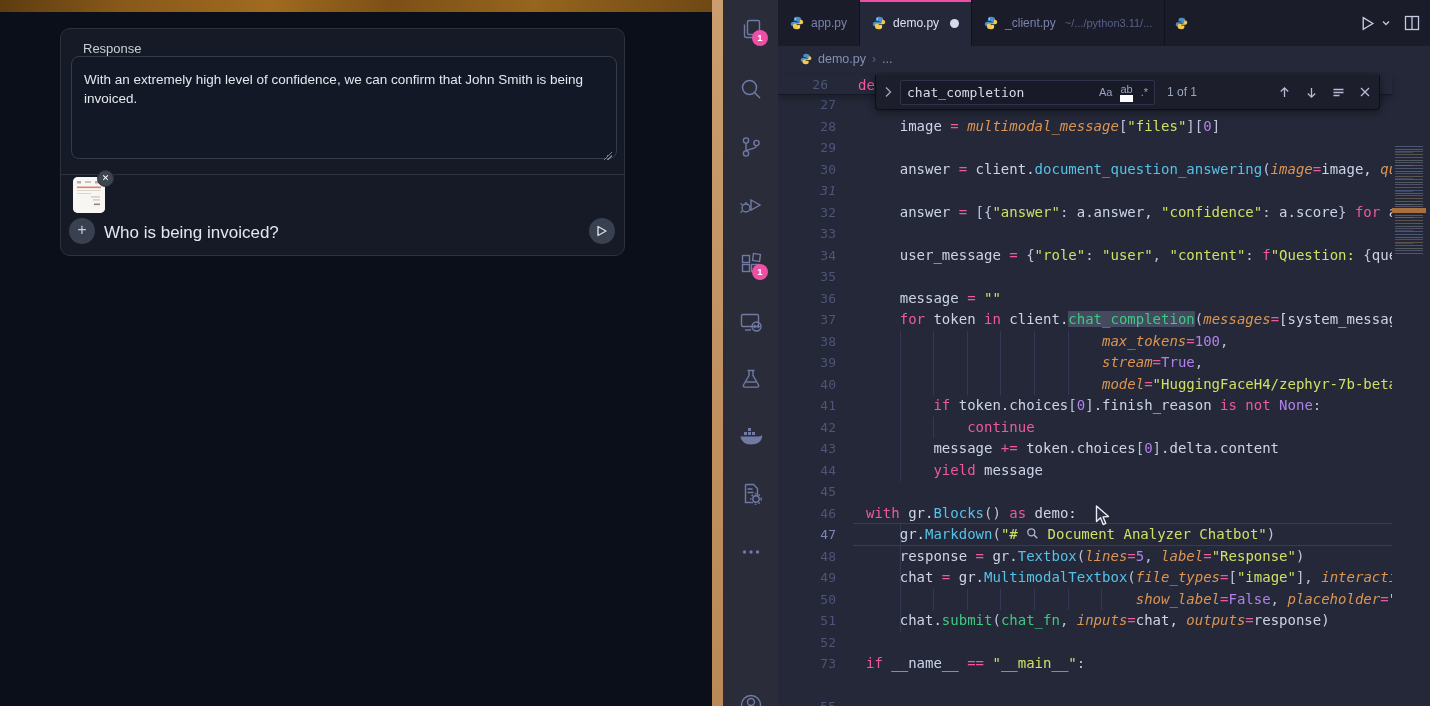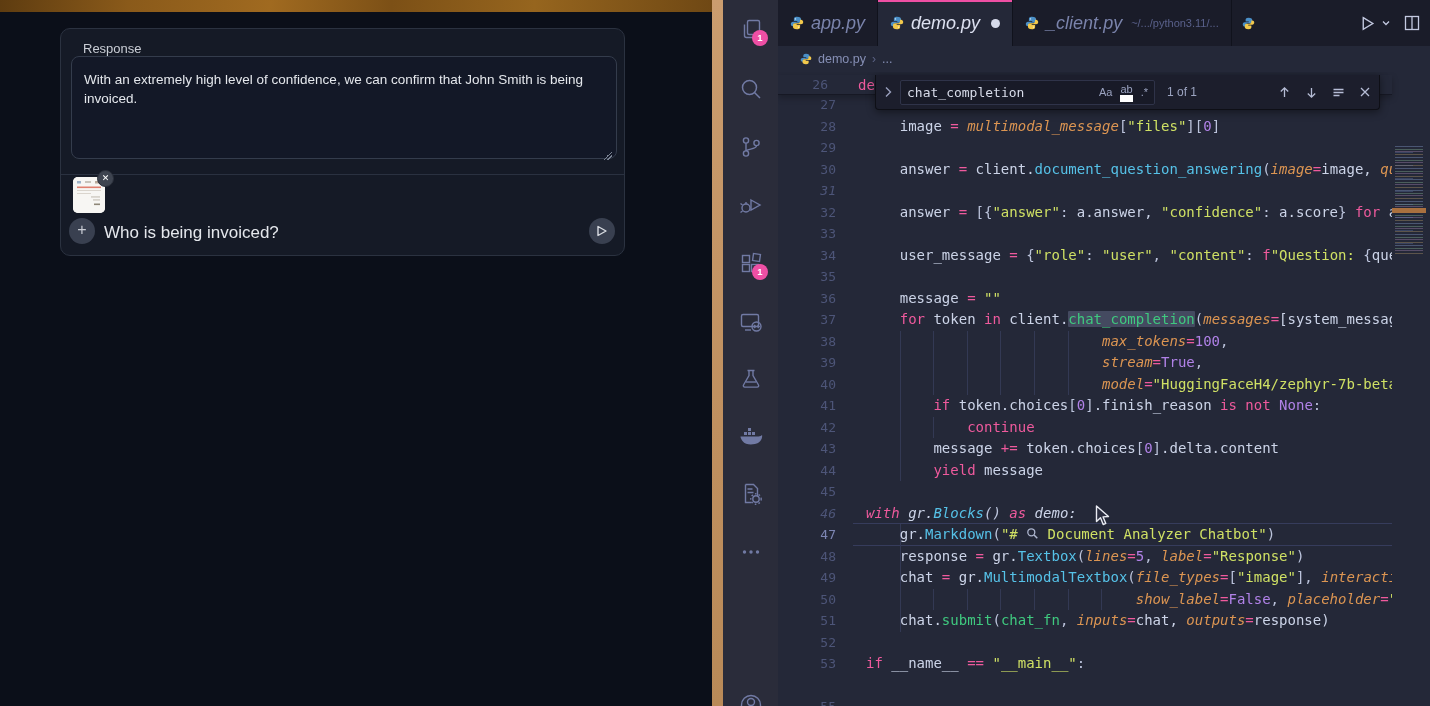--- a/index.html
+++ b/index.html
@@ -38,21 +38,21 @@
   .activitybar { position:absolute; left:0; top:0; width:55px; height:706px; background:#2a2c3a; }
   .ab-icon { position:absolute; left:15px; width:26px; height:26px; color:#717aa4; cursor:pointer; }
   .ab-badge { position:absolute; width:16px; height:16px; border-radius:50%; background:#ee4fa4; color:#fff;
     font-size:9.5px; line-height:16px; text-align:center; font-weight:bold; }
 
   .vs-main { position:absolute; left:55px; top:0; right:0; height:706px; }
 
   .tabbar { position:absolute; left:0; top:0; right:0; height:46px; background:#1a1c29; display:flex; }
   .tab { position:relative; height:46px; display:flex; align-items:center; padding:0 12px; gap:7px;
     border-right:1px solid #10121c; cursor:pointer; flex:none; }
-  .tab .tlabel { font-size:18px; color:#7a83ab;font-style:italic; }
+  .tab .tlabel { font-size:12px; color:#7a83ab; }
   .tab.active { background:#242838; }
   .tab.active .tlabel { color:#dde1f1; }
   .tab.active::before { content:""; position:absolute; left:0; top:0; right:0; height:2px; background:#ee4fa4; }
   .tab .tdesc { font-size:11px; color:#59608a; margin-left:2px; }
   .tab .dot { width:9px; height:9px; border-radius:50%; background:#d6daea; margin-left:4px; }
   .editor-actions { position:absolute; right:0; top:0; height:46px; display:flex; align-items:center; gap:13px; padding:0 10px; }
   .ea-icon { color:#c3c9e0; cursor:pointer; display:flex; align-items:center; }
 
   .breadcrumb { position:absolute; left:0; top:46px; right:0; height:26px; background:#242838;
     display:flex; align-items:center; gap:6px; padding-left:22px; font-size:12.5px; color:#868fb5; }
@@ -407,21 +407,21 @@
             </div>
             <div class="row" style="top: 387.5px;">
               <div class="guide" style="left: 113.6px;"></div>
               <div class="ln">44</div>
               <div class="codeline"><span style="color: rgb(204, 212, 232);">        </span><span style="color: rgb(239, 90, 157);">yield</span><span style="color: rgb(204, 212, 232);"> message</span></div>
             </div>
             <div class="row" style="top: 409px;">
               <div class="ln">45</div>
               <div class="codeline"></div>
             </div>
-            <div class="row" style="top: 430.5px; font-style: italic;">
+            <div class="row" style="top: 430.5px;">
               <div class="ln">46</div>
               <div class="codeline"><span style="color: rgb(239, 90, 157);">with</span><span style="color: rgb(204, 212, 232);"> gr.</span><span style="color: rgb(86, 194, 232);">Blocks</span><span style="color: rgb(188, 196, 220);">() </span><span style="color: rgb(239, 90, 157);">as</span><span style="color: rgb(204, 212, 232);"> demo:</span></div>
             </div>
             <div class="current-overlay" style="top: 451px;"></div>
             <div class="row current" style="top: 452px;">
               <div class="guide" style="left: 113.6px;"></div>
               <div class="ln">47</div>
               <div class="codeline"><span style="color: rgb(204, 212, 232);">    gr.</span><span style="color: rgb(86, 194, 232);">Markdown</span><span style="color: rgb(188, 196, 220);">(</span><span style="color: rgb(207, 224, 100);">"# </span><svg width="13" height="13" viewBox="0 0 13 13" style="vertical-align:-1px">
                   <circle cx="5.3" cy="5.3" r="3.5" fill="none" stroke="#aeb6cf" stroke-width="1.3"></circle>
                   <line x1="8" y1="8" x2="11.3" y2="11.3" stroke="#aeb6cf" stroke-width="1.5"></line>
@@ -451,21 +451,21 @@
             <div class="row" style="top: 538px;">
               <div class="guide" style="left: 113.6px;"></div>
               <div class="ln">51</div>
               <div class="codeline"><span style="color: rgb(204, 212, 232);">    chat.</span><span style="color: rgb(63, 201, 127);">submit</span><span style="color: rgb(188, 196, 220);">(</span><span style="color: rgb(63, 201, 127);">chat_fn</span><span style="color: rgb(188, 196, 220);">, </span><span class="it" style="color: rgb(220, 149, 82);">inputs</span><span style="color: rgb(239, 90, 157);">=</span><span style="color: rgb(204, 212, 232);">chat, </span><span class="it" style="color: rgb(220, 149, 82);">outputs</span><span style="color: rgb(239, 90, 157);">=</span><span style="color: rgb(204, 212, 232);">response)</span></div>
             </div>
             <div class="row" style="top: 559.5px;">
               <div class="ln">52</div>
               <div class="codeline"></div>
             </div>
             <div class="row" style="top: 581px;">
-              <div class="ln">53</div>
+              <div class="ln">73</div>
               <div class="codeline"><span style="color: rgb(239, 90, 157);">if</span><span style="color: rgb(204, 212, 232);"> __name__ </span><span style="color: rgb(239, 90, 157);">== </span><span style="color: rgb(207, 224, 100);">"__main__"</span><span style="color: rgb(188, 196, 220);">:</span></div>
             </div>
             <div class="row" style="top: 624px;">
               <div class="ln">55</div>
               <div class="codeline"></div>
             </div>
           </div>
 
         <div class="sticky" id="sticky-row">
             <div class="ln">26</div>

